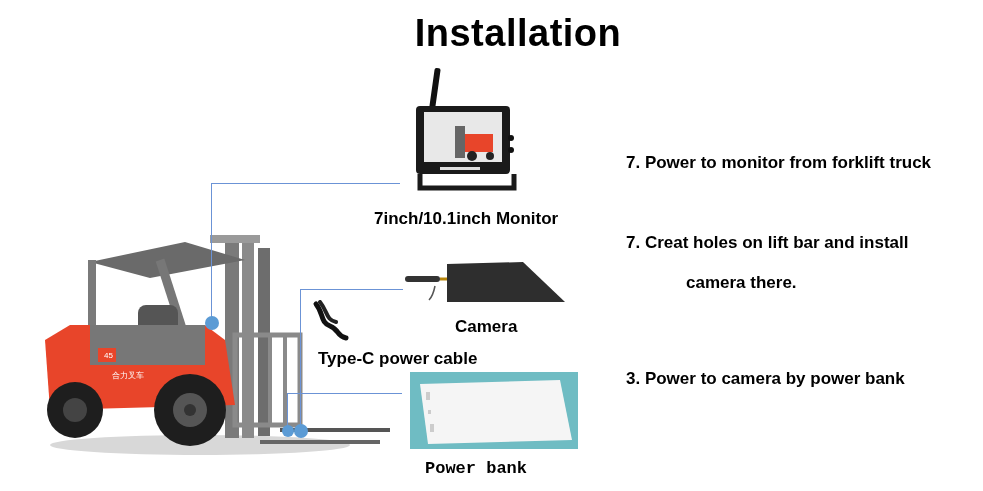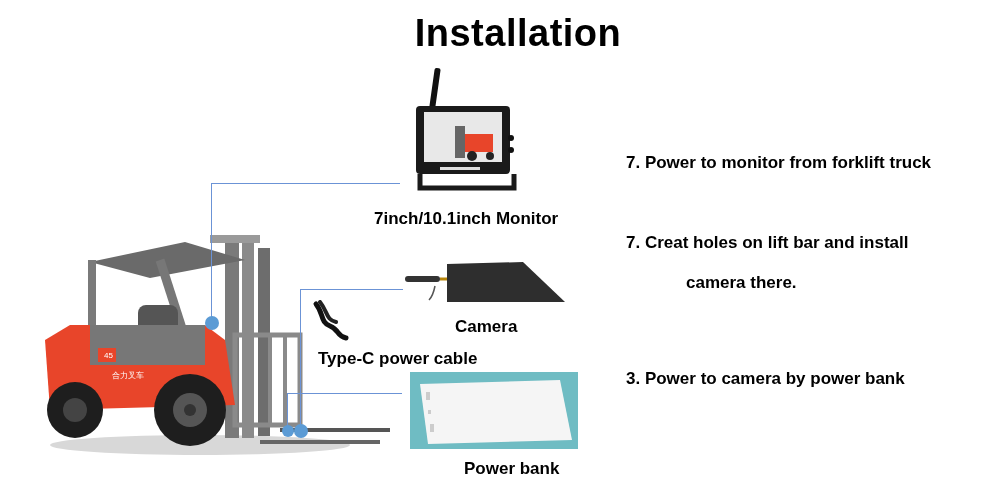--- a/index.html
+++ b/index.html
@@ -94,18 +94,18 @@
 <div class="abs lbl" style="left:318px;top:349px;">Type-C power cable</div>
 
 <div class="abs" style="left:410px;top:372px;width:168px;height:77px;background:#6fbcc3;">
   <svg width="168" height="77">
     <polygon points="10,12 150,8 162,68 18,72" fill="#f5f5f5"></polygon>
     <rect x="16" y="20" width="4" height="8" fill="#ccc"></rect>
     <rect x="18" y="38" width="3" height="4" fill="#ccc"></rect>
     <rect x="20" y="52" width="4" height="8" fill="#ccc"></rect>
   </svg>
 </div>
-<div class="abs lbl" style="left:464px;top:459px;">Power bank</div>
+<div class="abs lbl" style="left:425px;top:459px;font-family:Liberation Mono, monospace;">Power bank</div>
 
 <div class="abs step" style="left:626px;top:153px;">7. Power to monitor from forklift truck</div>
 <div class="abs step" style="left:626px;top:233px;">7. Creat holes on lift bar and install</div>
 <div class="abs step" style="left:686px;top:273px;">camera there.</div>
 <div class="abs step" style="left:626px;top:353px;margin-top:16px;">3. Power to camera by power bank</div>
 
 </body></html>

